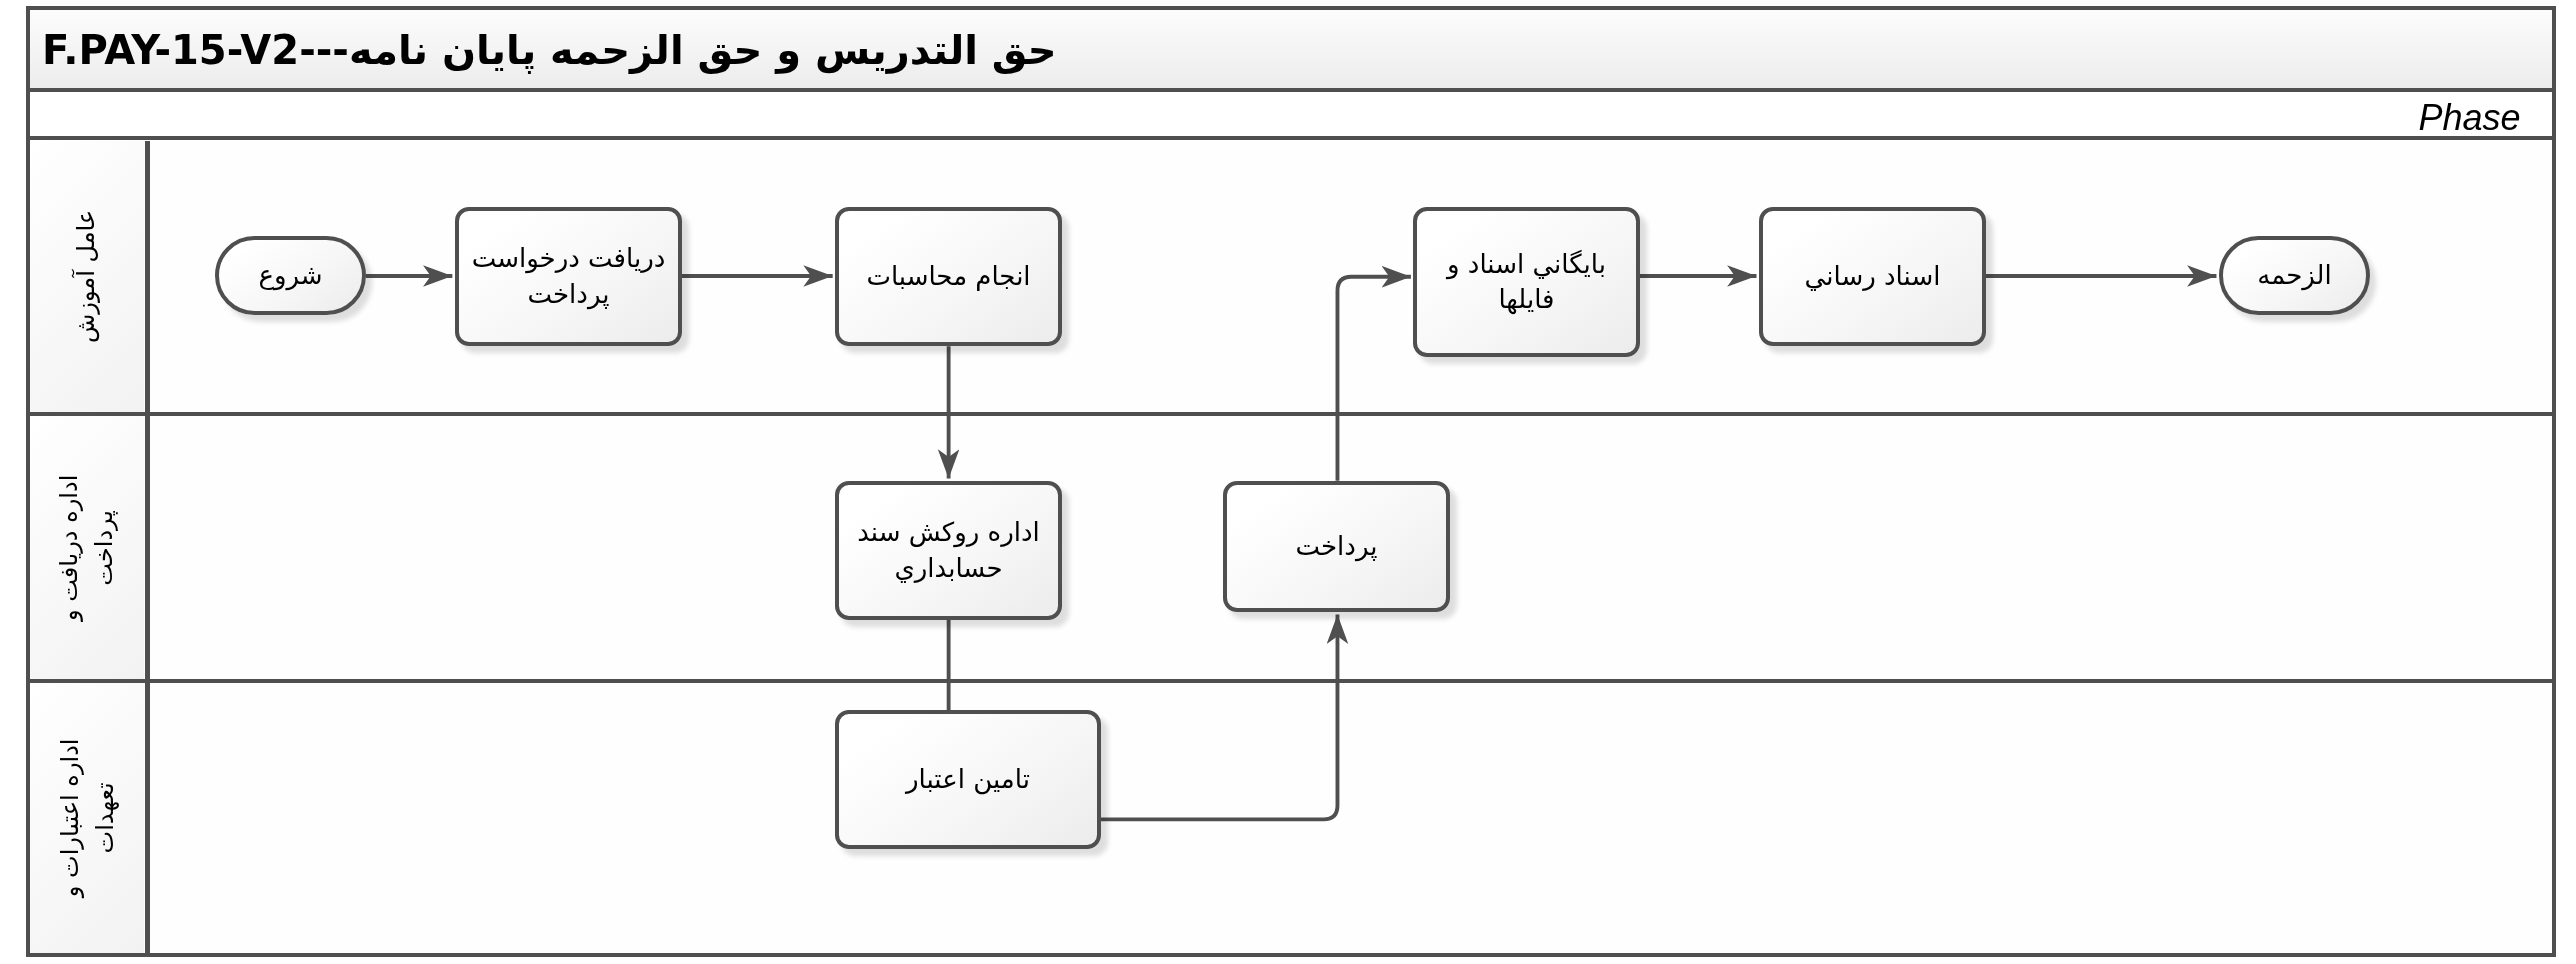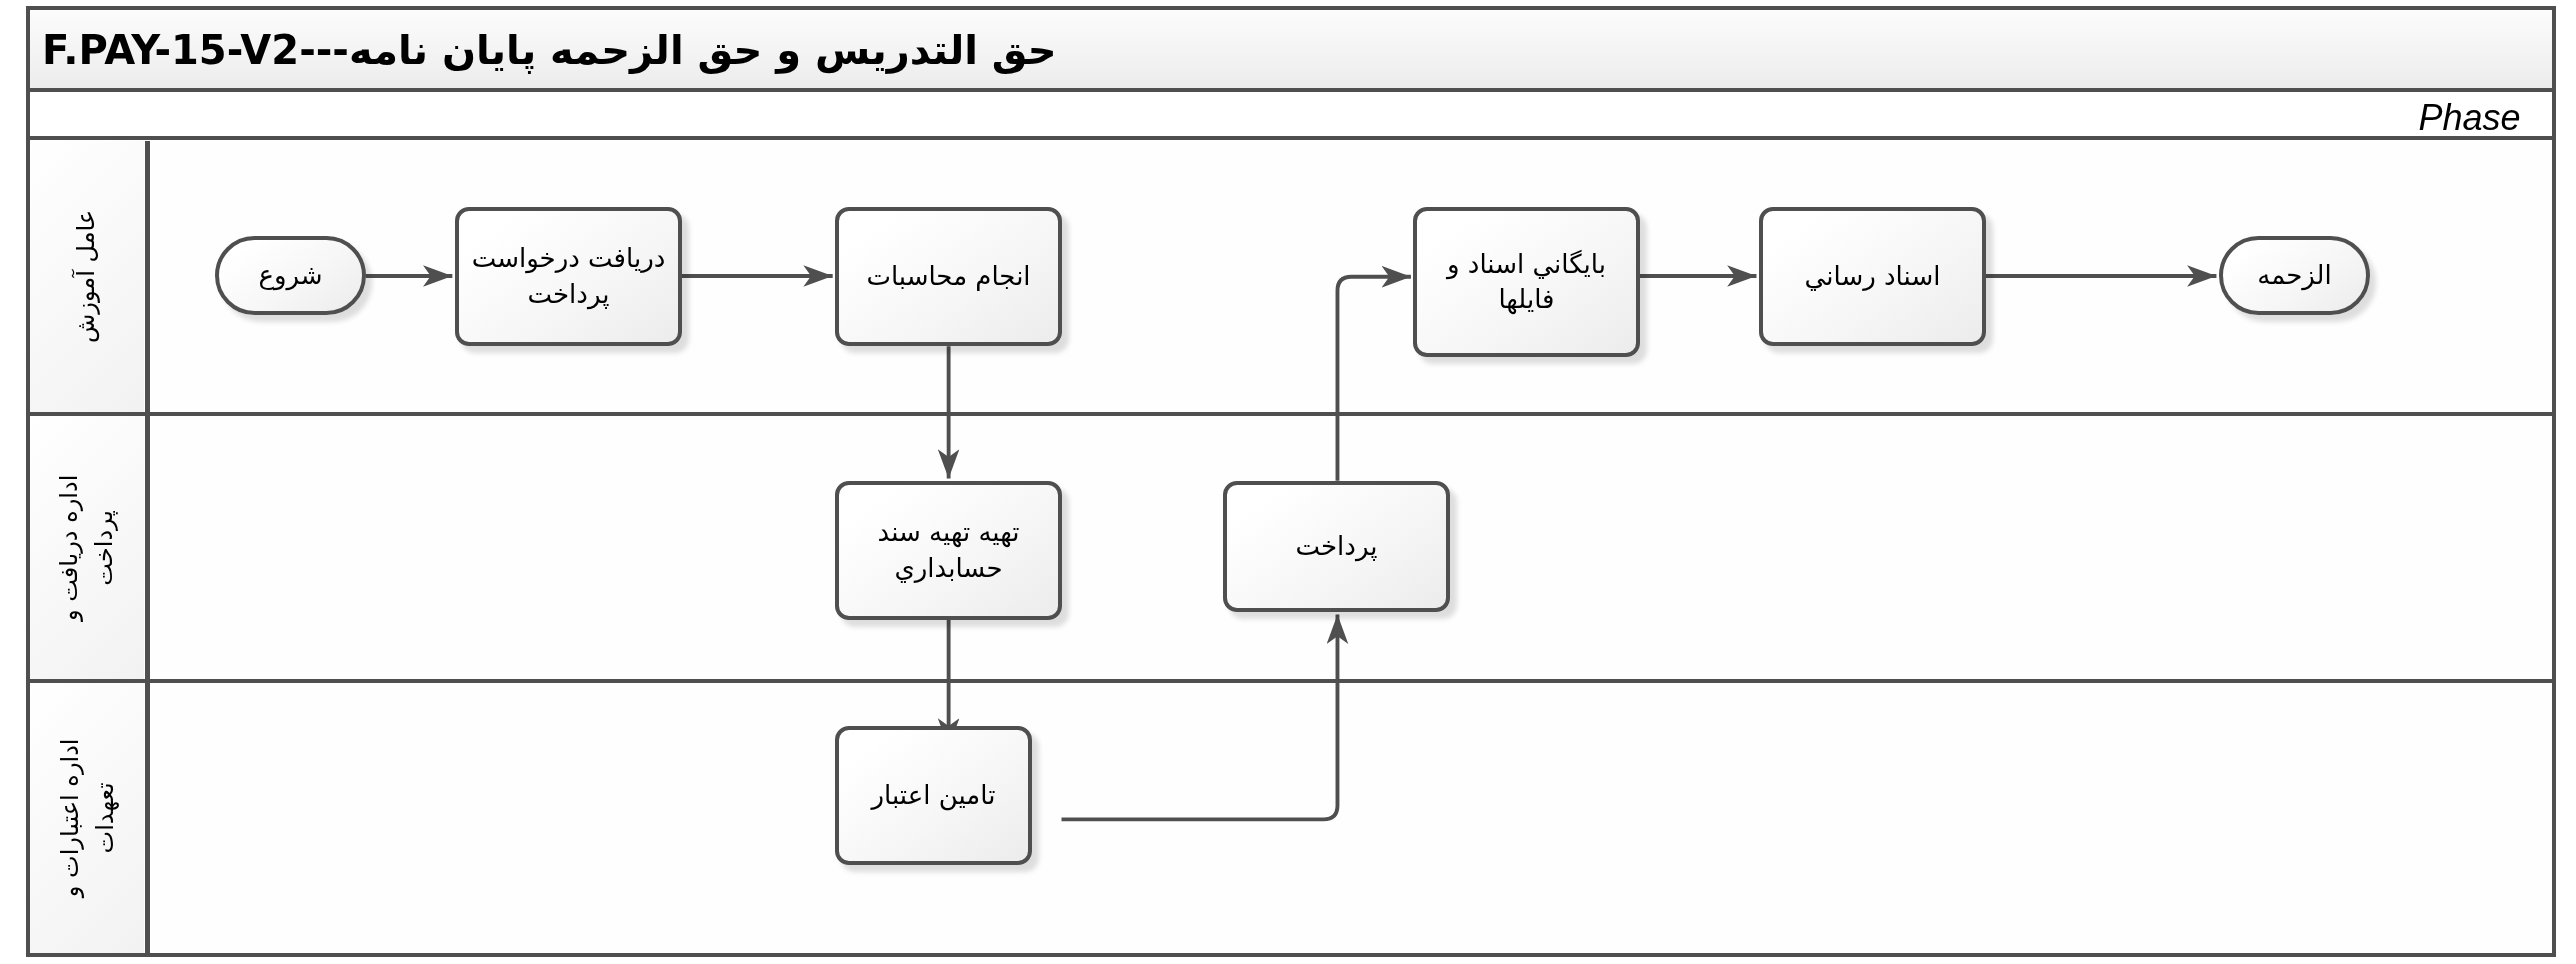--- a/index.html
+++ b/index.html
@@ -54,21 +54,21 @@
   .task{border-radius:14px;}
   .terminal{border-radius:43px;}
   #node-start{left:215px;top:236px;width:151px;height:79px;}
   #node-receive-request{left:455px;top:207px;width:227px;height:139px;}
   #node-do-calculations{left:835px;top:207px;width:227px;height:139px;}
   #node-archive-docs{left:1413px;top:207px;width:227px;height:150px;}
   #node-notify{left:1759px;top:207px;width:227px;height:139px;}
   #node-end{left:2219px;top:236px;width:151px;height:79px;}
   #node-prepare-voucher{left:835px;top:481px;width:227px;height:139px;}
   #node-payment{left:1223px;top:481px;width:227px;height:131px;}
-  #node-secure-funding{left:835px;top:726px;width:197px;height:139px;}
+  #node-secure-funding{left:835px;top:710px;width:266px;height:139px;}
 </style>
 </head>
 <body>
 
 <div id="stage">
 
   <div class="row" id="title-row">
     <div id="diagram-title">حق التدريس و حق الزحمه پايان نامه---F.PAY-15-V2</div>
   </div>
   <div class="row" id="phase-row">
@@ -128,21 +128,21 @@
   <div class="node task" id="node-archive-docs">
     <span>بايگاني اسناد و فايلها</span>
   </div>
   <div class="node task" id="node-notify">
     <span>اسناد رساني</span>
   </div>
   <div class="node terminal" id="node-end">
     <span>الزحمه</span>
   </div>
   <div class="node task" id="node-prepare-voucher">
-    <span>تهيه تهيه سند حسابداري</span>
+    <span>اداره روكش سند حسابداري</span>
   </div>
   <div class="node task" id="node-payment">
     <span>پرداخت</span>
   </div>
   <div class="node task" id="node-secure-funding">
     <span>تامين اعتبار</span>
   </div>
 
 </div>
 

